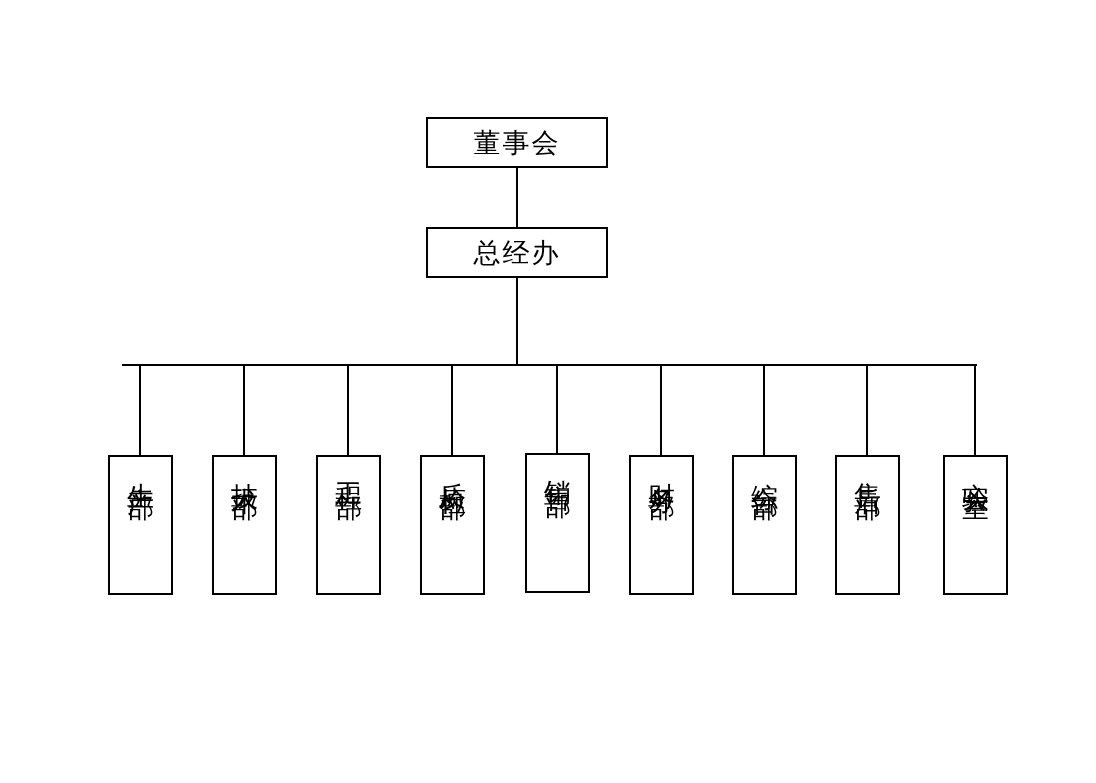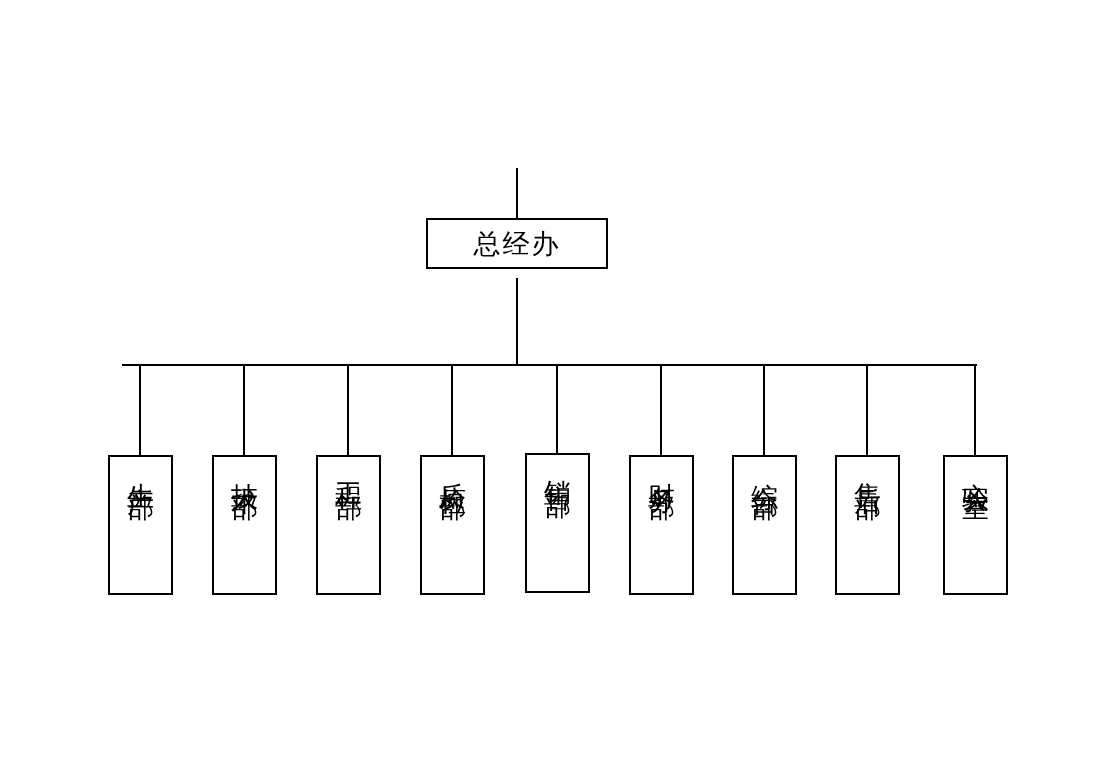--- a/index.html
+++ b/index.html
@@ -33,21 +33,21 @@
     height: 51px;
   }
   .node-box.horizontal .node-label {
     font-size: 27px;
     line-height: 1;
     letter-spacing: 2px;
     color: #000000;
     white-space: nowrap;
   }
   #node-board { top: 117px; }
-  #node-gm    { top: 218px; }
+  #node-gm    { top: 227px; }
 
   
   .node-box.vertical {
     top: 455px;
     width: 65px;
     height: 140px;
     padding-top: 4px;
     align-items: flex-start;
   }
   .node-box.vertical .node-label {
@@ -70,20 +70,23 @@
     position: absolute;
     height: 2px;
     background: #000000;
   }
 </style>
 </head>
 <body>
 
 <div id="chart-root">
 
+  <div class="node-box horizontal" id="node-board">
+    <span class="node-label">董事会</span>
+  </div>
 
   <div class="line-v" style="left:516px; top:168px; height:59px;"></div>
 
   <div class="node-box horizontal" id="node-gm">
     <span class="node-label">总经办</span>
   </div>
 
   <div class="line-v" style="left:516px; top:278px; height:87px;"></div>
 
   <div class="line-h" style="left:122px; top:364px; width:855px;"></div>

